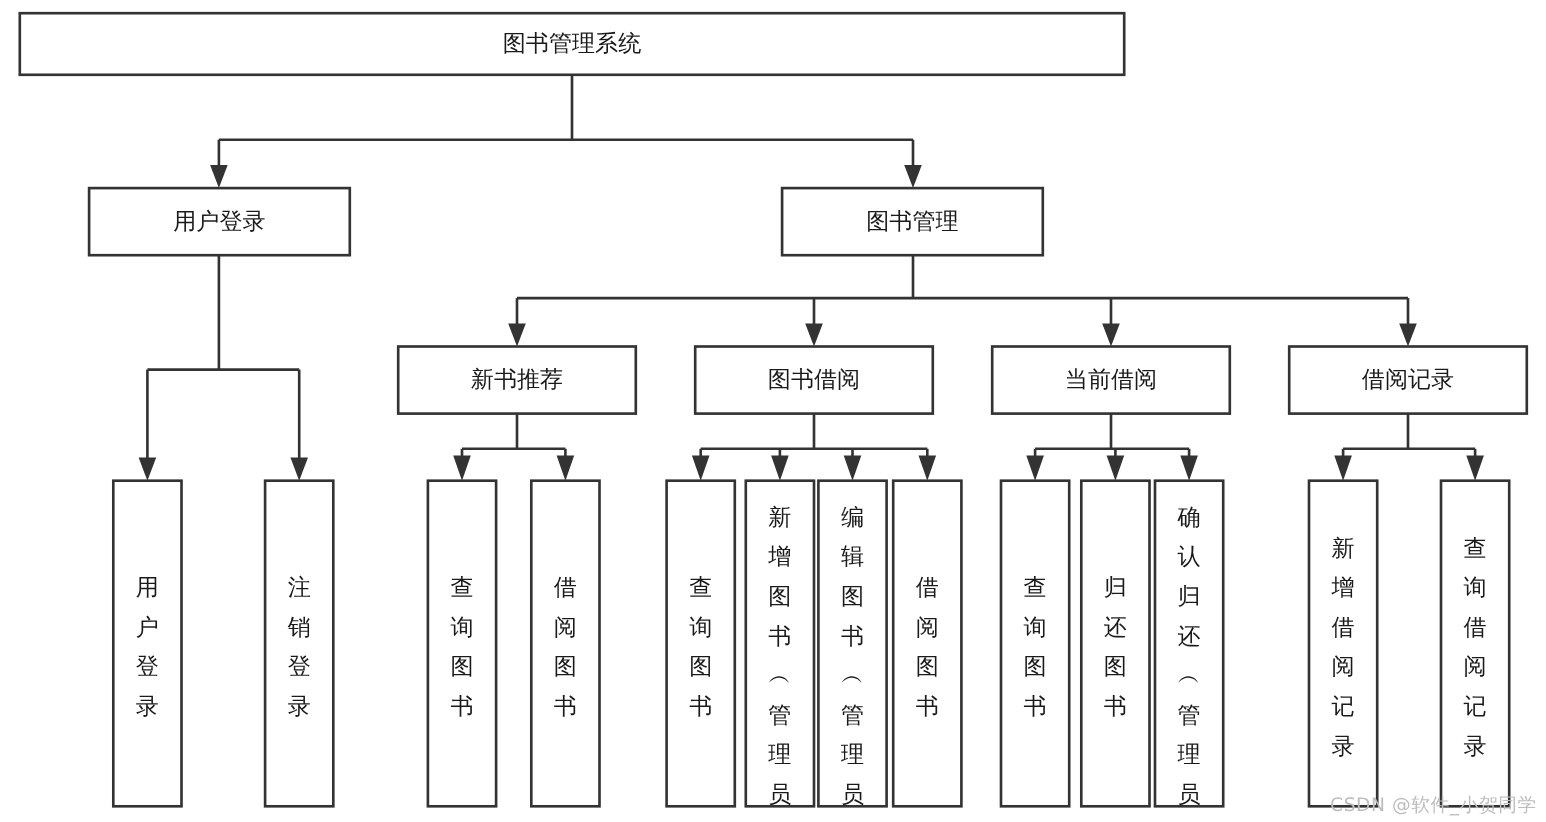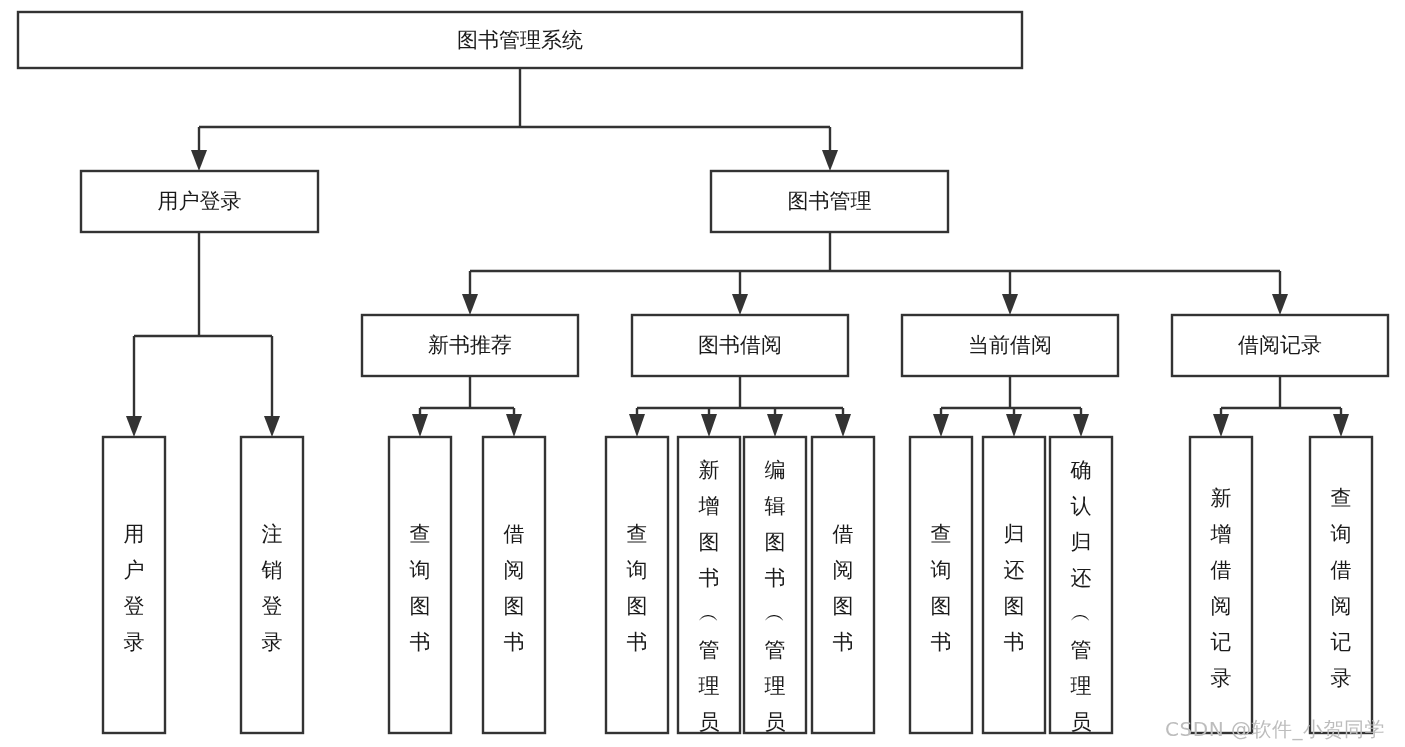--- a/index.html
+++ b/index.html
@@ -48,24 +48,24 @@
     stroke: #333333;
     stroke-width: 2.4;
     fill: none;
   }
   .arrow-head {
     fill: #333333;
     stroke: none;
   }
   .watermark {
     position: absolute;
-    right: 20px;
+    right: 8px;
     bottom: 4px;
     font-family: "DejaVu Sans", "Liberation Sans", sans-serif;
-    font-size: 20px;
+    font-size: 17px;
     color: #bdbdbd;
     white-space: nowrap;
     letter-spacing: 0.5px;
   }
 </style>
 </head>
 <body>
 
 <div id="diagram-root">
 

